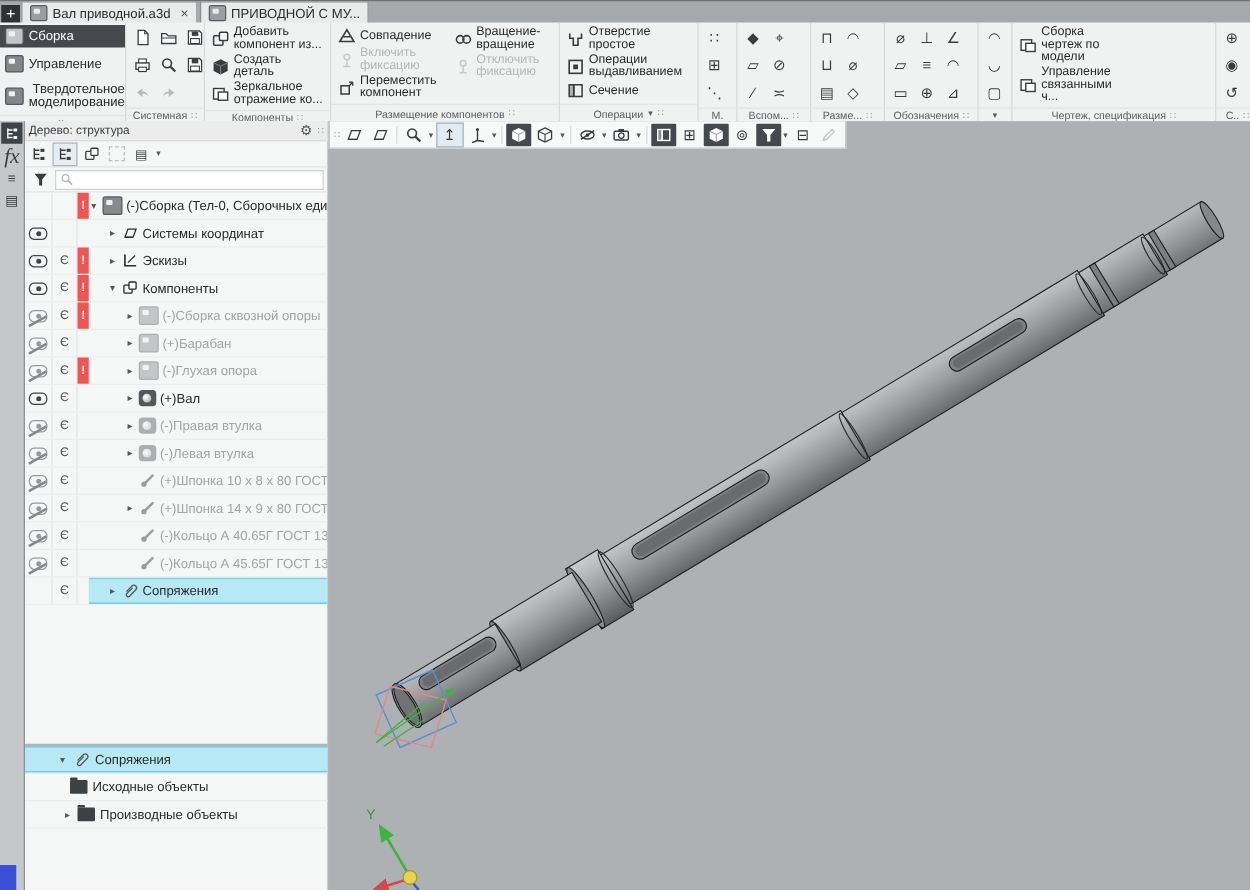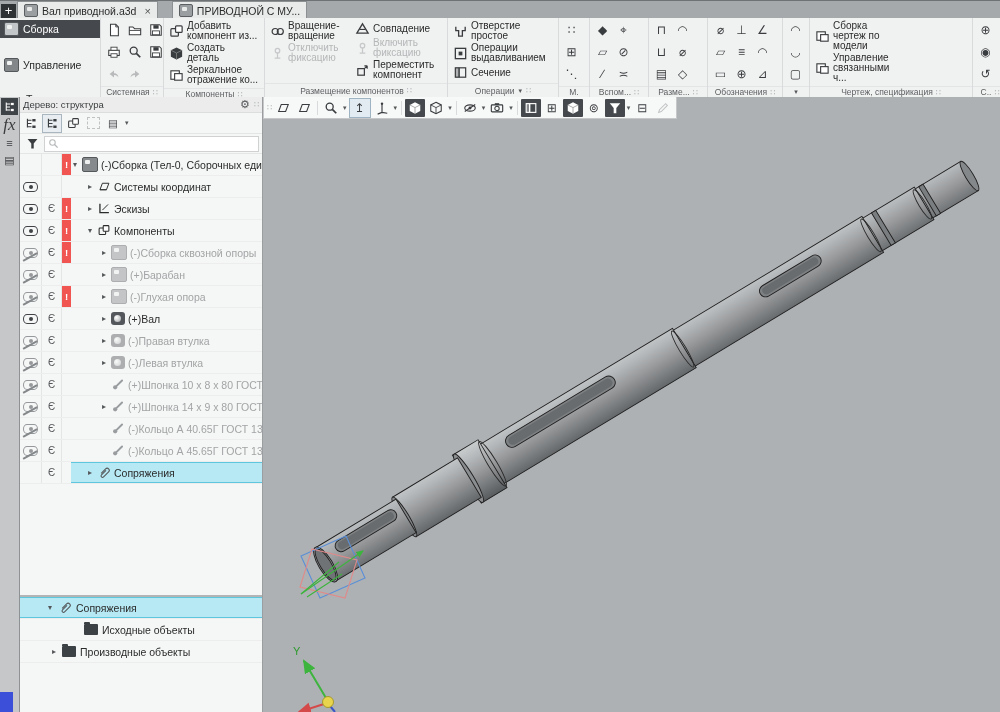--- a/index.html
+++ b/index.html
@@ -4,37 +4,37 @@
 <style>
   html,body{margin:0;padding:0;background:#888;}
   .app{position:relative;width:1000px;height:712px;overflow:hidden;background:#f0f1f1;
        font-family:"Liberation Sans",sans-serif;color:#2b2b2b;-webkit-user-select:none;}
   
   .tabbar{position:absolute;left:0;top:0;width:1000px;height:18px;background:#a6a9ab;
           border-top:1px solid #6f7274;display:flex;align-items:flex-end;}
   .tab-add{width:15px;height:15px;margin:1px 1px 0 1px;background:#2e3235;color:#fff;
            font-size:13px;line-height:14px;text-align:center;}
   .tab{display:flex;align-items:center;height:17px;padding:0 6px;background:#e9eaea;
-       border:1px solid #8d9092;border-bottom:none;margin-right:14px;font-size:10.5px;gap:4px;}
+       border:1px solid #8d9092;border-bottom:none;margin-right:2px;font-size:10.5px;gap:4px;}
   .tab .tab-label{white-space:nowrap;}
   .tab-close{color:#555;font-size:11px;margin-left:4px;}
   .doc-ico{width:12px;height:11px;background:#9b9ea1;border:1px solid #5c5f61;border-radius:2px;
            position:relative;}
   .doc-ico::after{content:"";position:absolute;left:2px;top:2px;width:5px;height:4px;background:#e8e9e9;border-radius:1px;}
   
   .ribbon{position:absolute;left:0;top:18px;width:1000px;height:79px;background:#f0f1f1;
           border-bottom:1px solid #c3c5c6;display:flex;}
   .sec{border-right:1px solid #d8dadb;display:flex;flex-direction:column;flex:0 0 auto;}
   .sec-body{flex:1;display:flex;padding:2px 3px;gap:2px;}
   .sec-foot{height:13px;font-size:8.5px;color:#5c5f61;display:flex;align-items:center;
             justify-content:center;gap:3px;border-top:1px solid #e3e4e5;}
   .grip{color:#9aa0a3;font-size:8px;}
   
   .modes{width:100px;}
-  .modes .sec-body{flex-direction:column;padding:2px 0;gap:18px;text-align:right;}
+  .modes .sec-body{flex-direction:column;padding:2px 0;gap:4px;text-align:right;}
   .modebtn{display:flex;align-items:center;gap:4px;font-size:10.5px;padding:2px 4px;line-height:11px;}
   .modebtn.active{background:#45494d;color:#fff;}
   .mode-ico{width:13px;height:12px;flex:0 0 auto;background:#84878a;border:1px solid #55585a;border-radius:2px;position:relative;}
   .modebtn.active .mode-ico{background:#c3c6c8;}
   .mode-ico::after{content:"";position:absolute;left:2px;top:2px;width:5px;height:4px;background:#f0f1f1;border-radius:1px;}
   .chev{transform:rotate(90deg);display:inline-block;color:#7b7e80;font-size:9px;}
   
   .grid3{display:grid;grid-template-columns:repeat(3,19px);grid-auto-rows:20px;align-content:start;}
   .grid2{display:grid;grid-template-columns:repeat(2,19px);grid-auto-rows:20px;align-content:start;}
   .grid1{display:grid;grid-template-columns:19px;grid-auto-rows:20px;align-content:start;}
@@ -353,62 +353,62 @@
         </div>
       </div>
       <div class="sec-foot">
           <span>Компоненты</span>
           <span class="grip">∷</span>
         </div>
     </div>
 
     <div class="sec" style="width:182px">
       <div class="sec-body">
+        <div class="bigcol" style="width:92px">
+          <div class="bigbtn">
+            <span class="bi">
+                <svg>
+                  <use href="#s-mate"></use>
+                </svg>
+              </span>
+            <span class="lbl">Совпадение</span>
+          </div>
+          <div class="bigbtn dis">
+            <span class="bi">
+                <svg>
+                  <use href="#s-fix"></use>
+                </svg>
+              </span>
+            <span class="lbl">Включить фиксацию</span>
+          </div>
+          <div class="bigbtn">
+            <span class="bi">
+                <svg>
+                  <use href="#s-move"></use>
+                </svg>
+              </span>
+            <span class="lbl">Переместить компонент</span>
+          </div>
+        </div>
         <div class="bigcol" style="width:84px">
           <div class="bigbtn">
             <span class="bi">
                 <svg>
                   <use href="#s-rot"></use>
                 </svg>
               </span>
             <span class="lbl">Вращение-вращение</span>
           </div>
           <div class="bigbtn dis">
             <span class="bi">
                 <svg>
                   <use href="#s-fix"></use>
                 </svg>
               </span>
             <span class="lbl">Отключить фиксацию</span>
-          </div>
-        </div>
-        <div class="bigcol" style="width:92px">
-          <div class="bigbtn">
-            <span class="bi">
-                <svg>
-                  <use href="#s-mate"></use>
-                </svg>
-              </span>
-            <span class="lbl">Совпадение</span>
-          </div>
-          <div class="bigbtn dis">
-            <span class="bi">
-                <svg>
-                  <use href="#s-fix"></use>
-                </svg>
-              </span>
-            <span class="lbl">Включить фиксацию</span>
-          </div>
-          <div class="bigbtn">
-            <span class="bi">
-                <svg>
-                  <use href="#s-move"></use>
-                </svg>
-              </span>
-            <span class="lbl">Переместить компонент</span>
           </div>
         </div>
       </div>
       <div class="sec-foot">
           <span>Размещение компонентов</span>
           <span class="grip">∷</span>
         </div>
     </div>
 
     <div class="sec" style="width:110px">
@@ -862,21 +862,21 @@
       <div class="dock">
         <div class="drow sel" style="padding-left:26px">
           <span class="arr">▾</span>
           <span class="ti" style="color:#55585a">
               <svg>
                 <use href="#s-clip"></use>
               </svg>
             </span>
           <span>Сопряжения</span>
         </div>
-        <div class="drow" style="padding-left:64px">
+        <div class="drow" style="padding-left:36px">
           <span class="folder"></span>
           <span>Исходные объекты</span>
         </div>
         <div class="drow" style="padding-left:30px">
           <span class="arr">▸</span>
           <span class="folder"></span>
           <span>Производные объекты</span>
         </div>
         <div style="height:49px"></div>
       </div>

